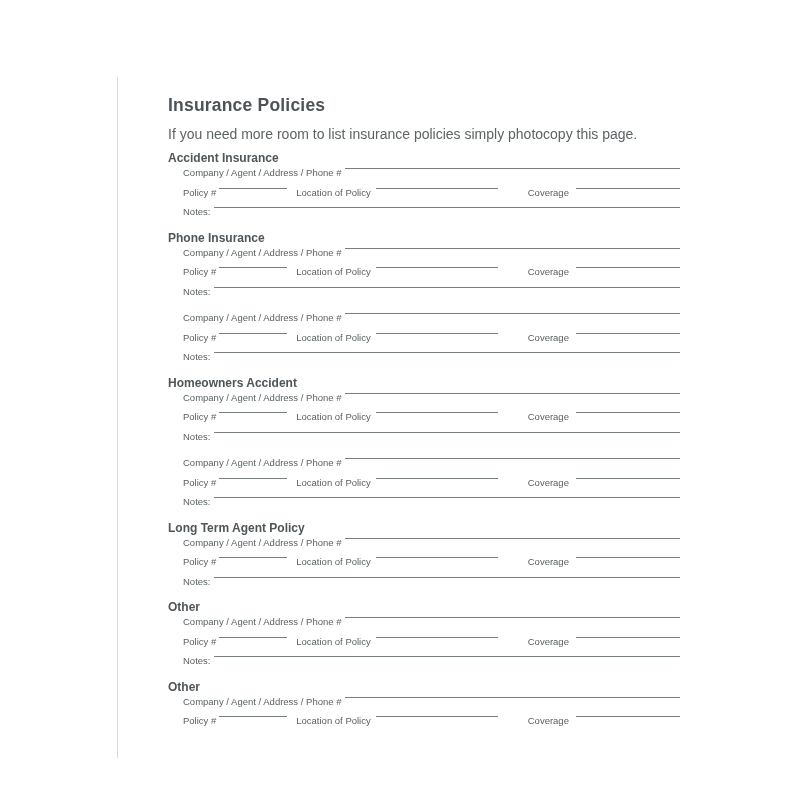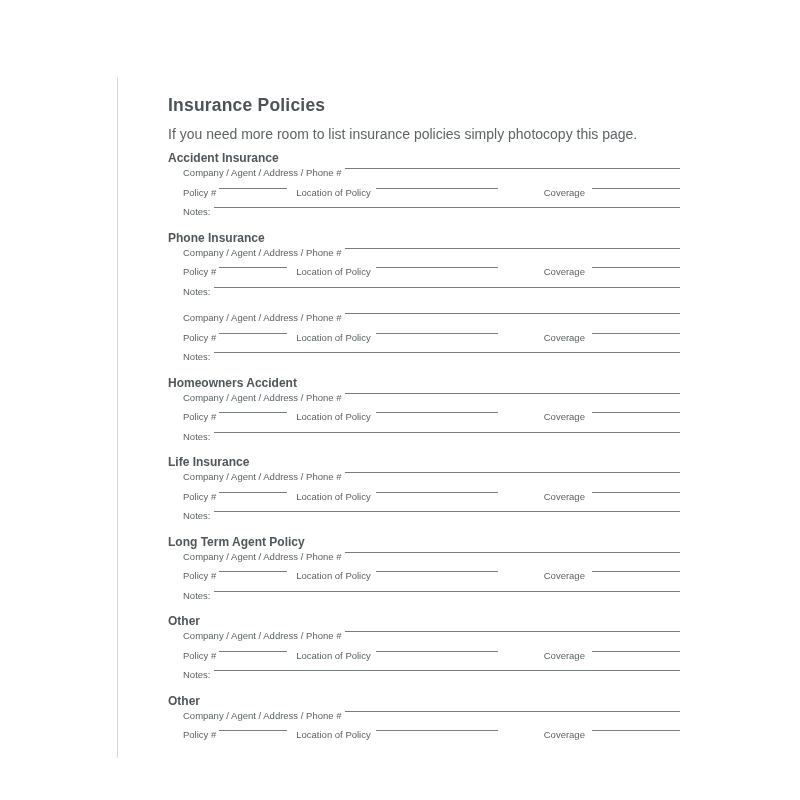--- a/index.html
+++ b/index.html
@@ -81,21 +81,21 @@
   .fill {
     border-bottom: 1px solid #787e80;
     height: 1px;
     margin-bottom: 3px;
     flex: 0 0 auto;
   }
   .fill.grow { flex: 1 1 auto; }
   .gap-s  { margin-left: 4px; }
   .w-policy   { width: 68px; margin-left: 3px; margin-right: 9px; }
   .w-location { width: 122px; margin-left: 5px; }
-  .lbl-coverage { margin-left: 46px; }
+  .lbl-coverage { margin-left: 30px; }
   .cov-line { margin-left: 7px; }
 </style>
 </head>
 <body>
 
 <div class="canvas">
   <div class="page-clip">
     <div class="page-left-border"></div>
     <div class="content">
       <h1 class="page-title">Insurance Policies</h1>
@@ -174,21 +174,20 @@
       <span class="lbl lbl-coverage">Coverage</span>
       <span class="fill grow cov-line"></span>
     </div>
     <div class="row">
       <span class="lbl">Notes:</span>
       <span class="fill grow gap-s"></span>
     </div>
   </section>
 
   <section class="policy-section">
-    <h2 class="sec-heading">Life Insurance</h2>
     <div class="row">
       <span class="lbl">Company / Agent / Address / Phone #</span>
       <span class="fill grow gap-s"></span>
     </div>
     <div class="row">
       <span class="lbl">Policy #</span>
       <span class="fill w-policy"></span>
       <span class="lbl">Location of Policy</span>
       <span class="fill w-location"></span>
       <span class="lbl lbl-coverage">Coverage</span>

